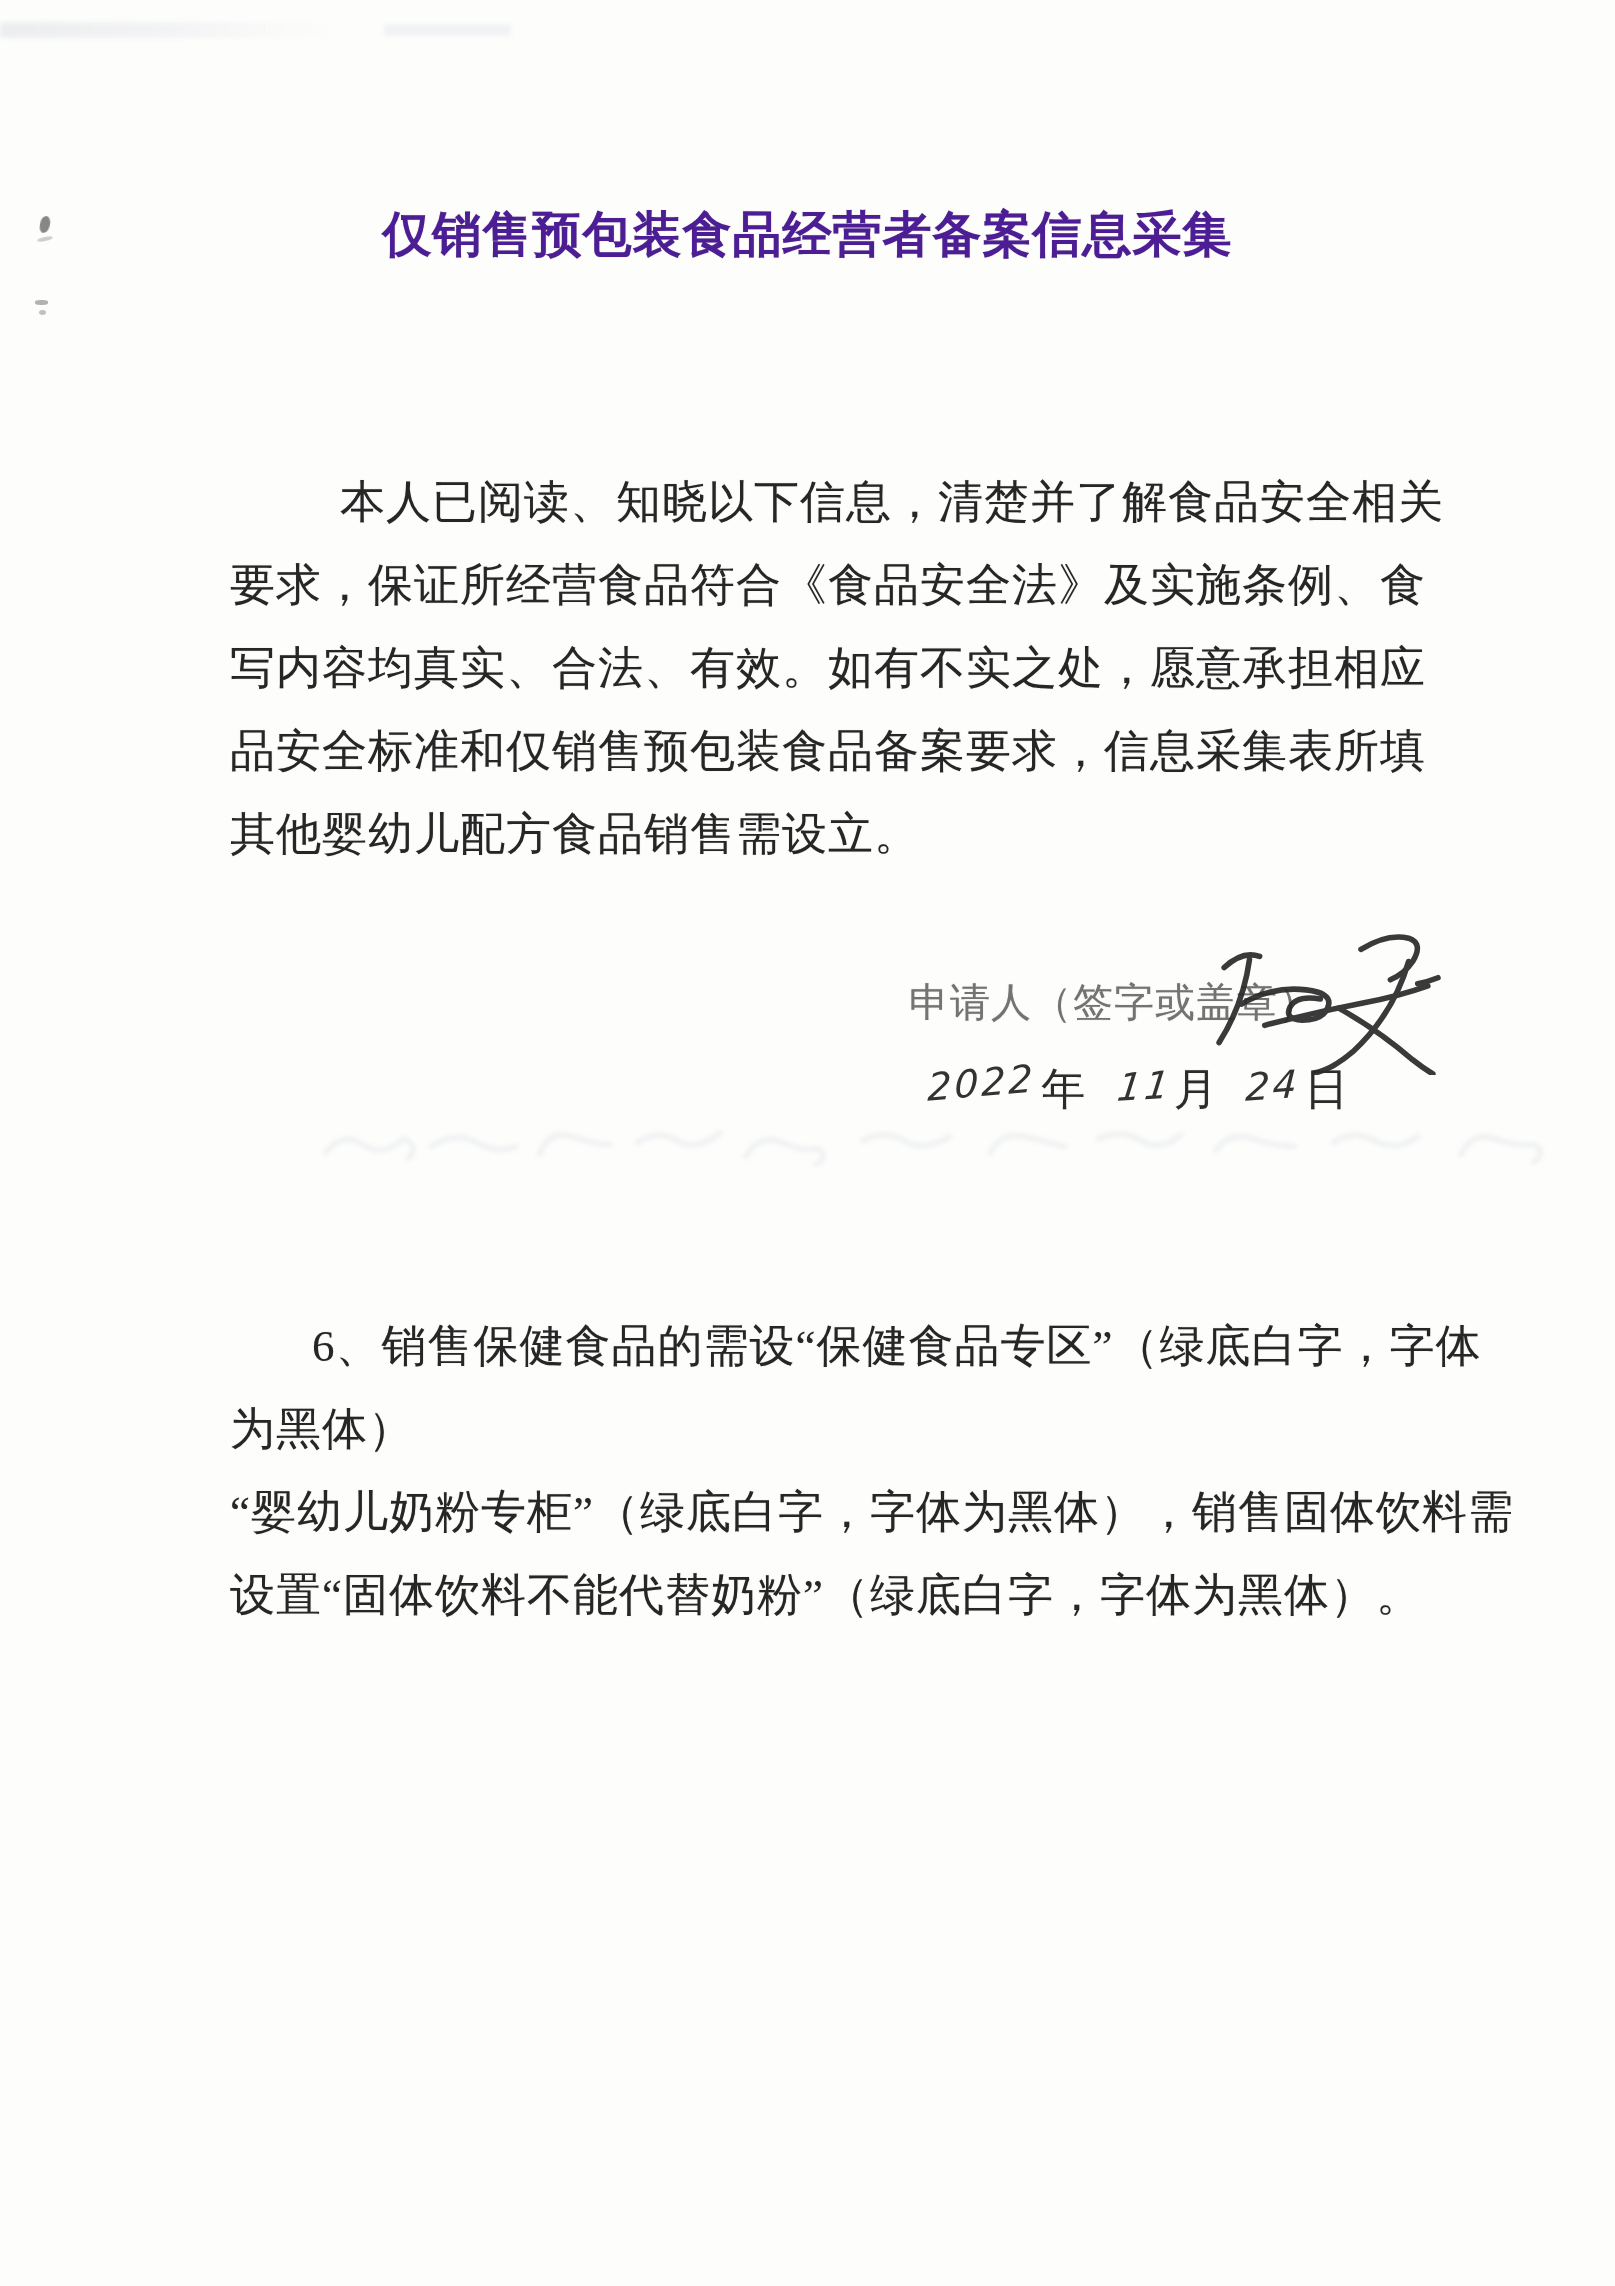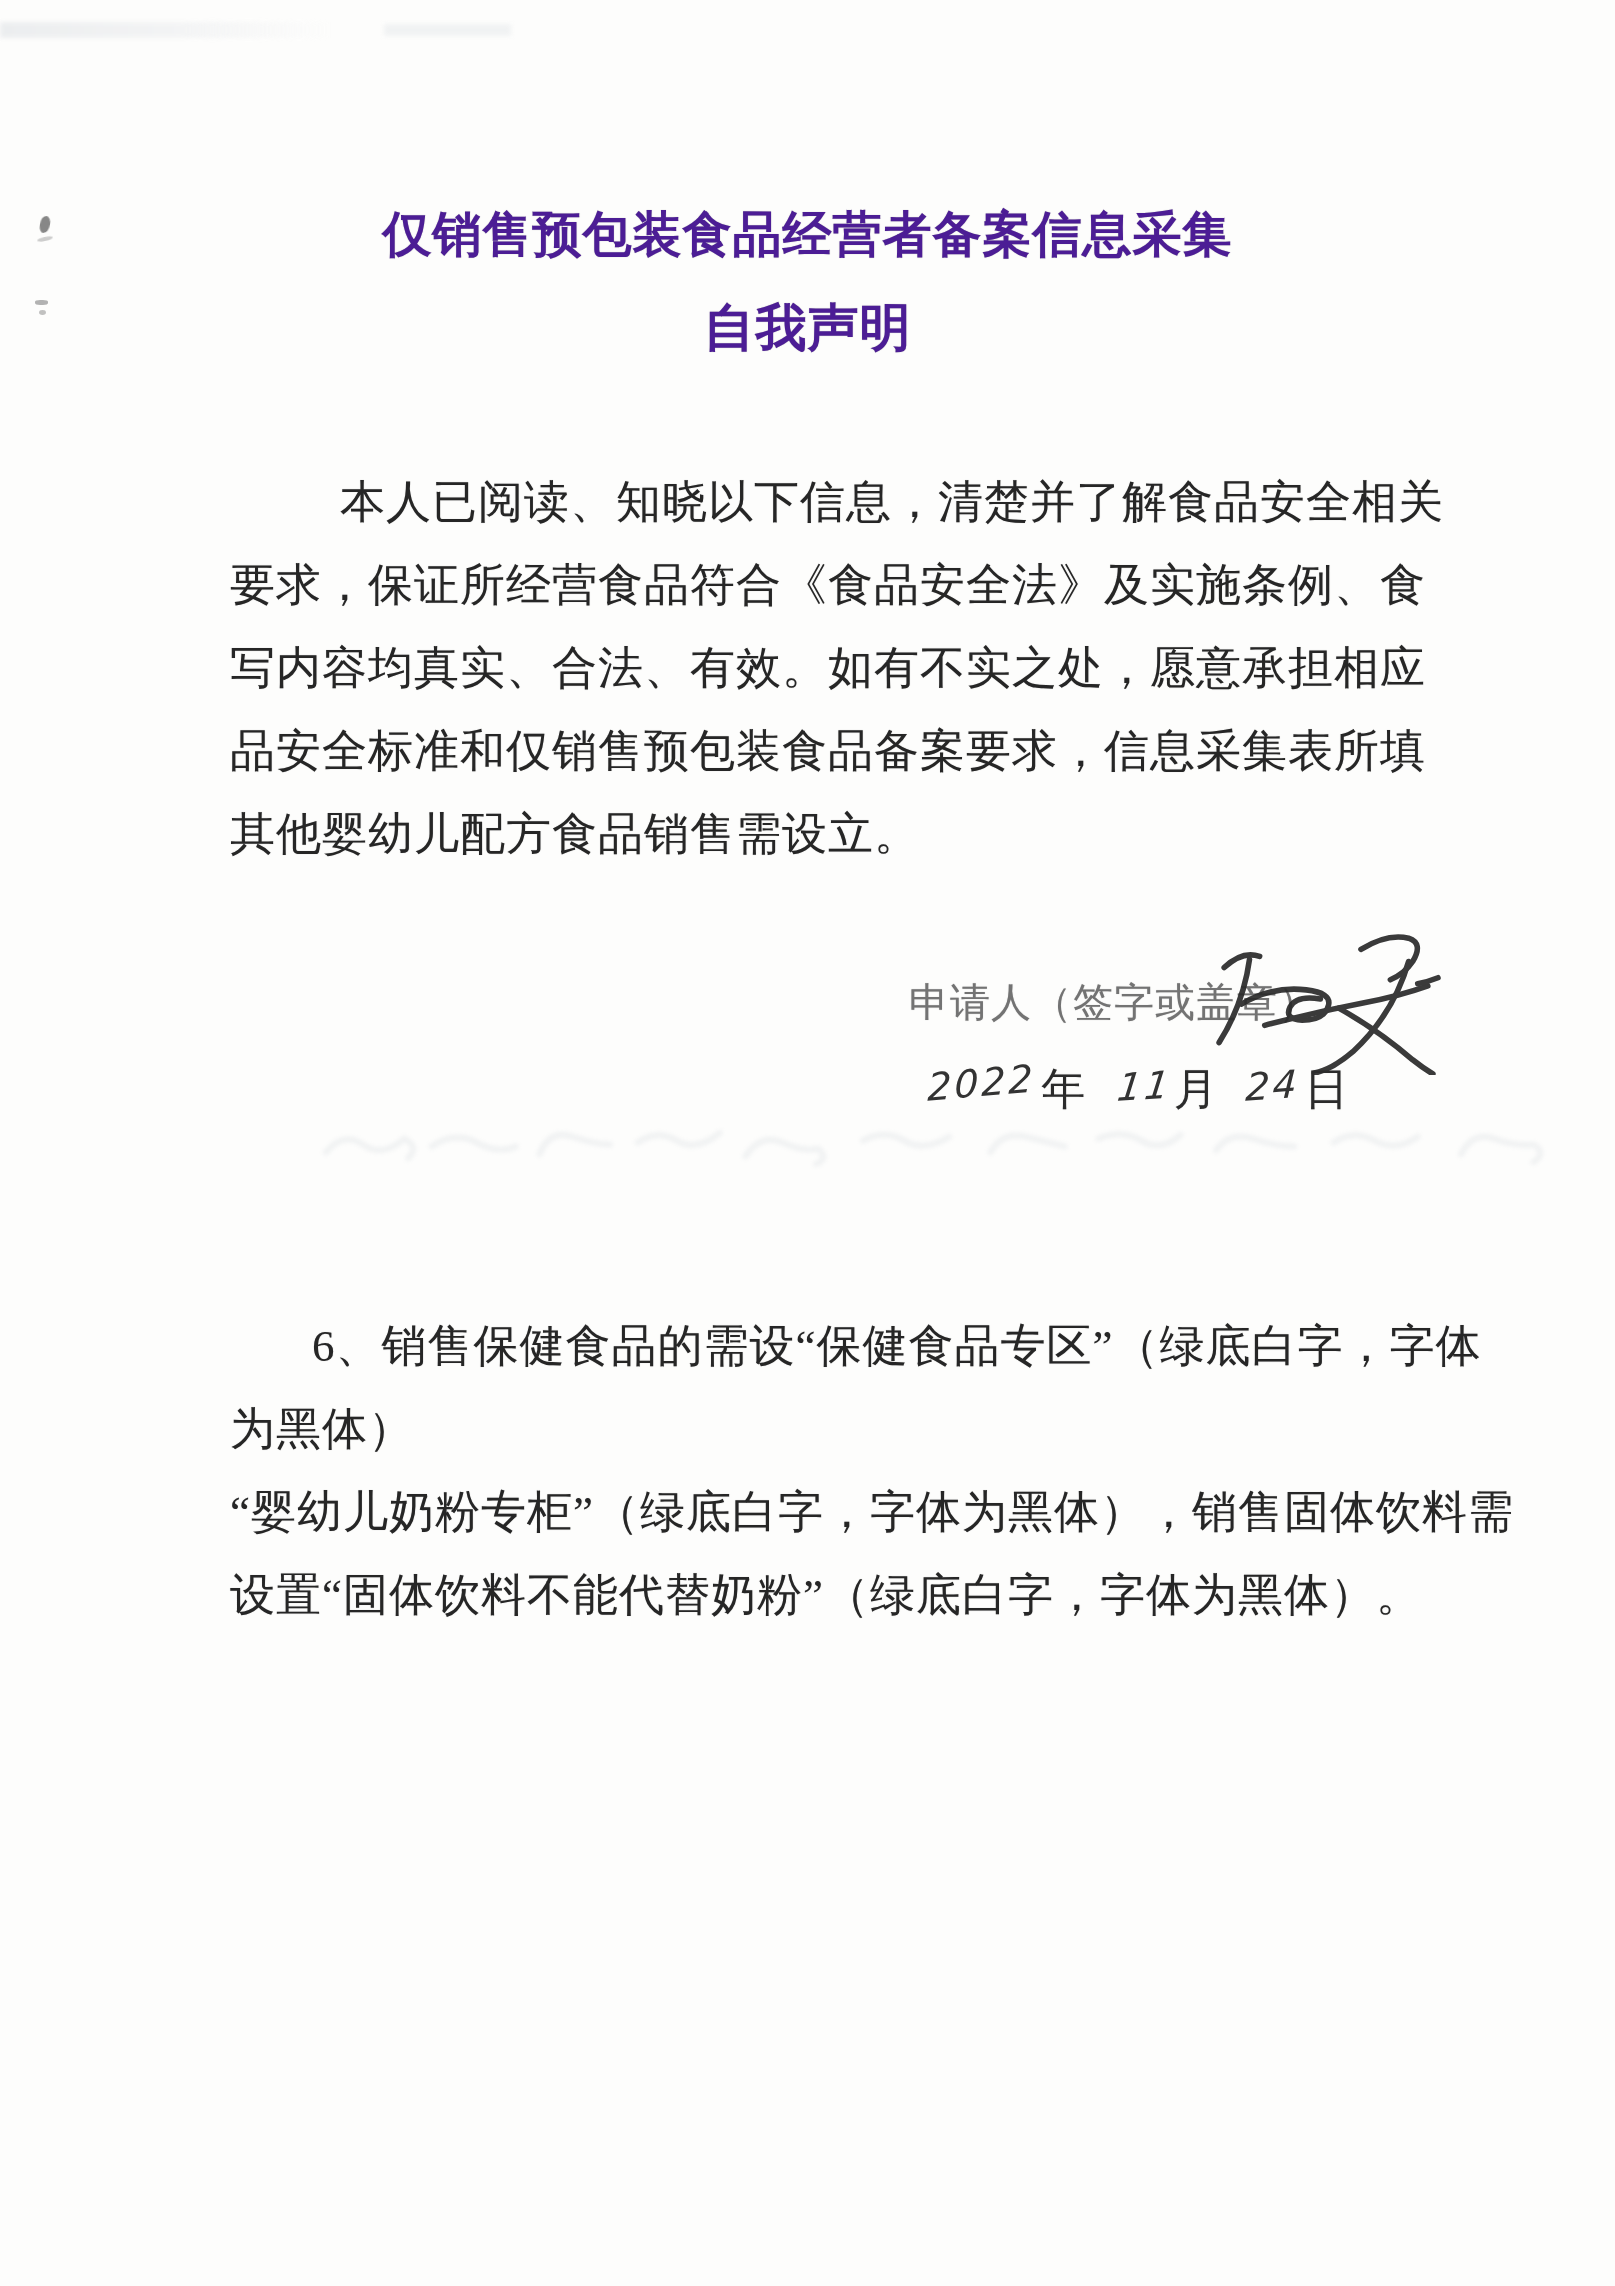--- a/index.html
+++ b/index.html
@@ -90,21 +90,20 @@
 <div id="page">
 
   <div class="artifact band-a"></div>
   <div class="artifact band-b"></div>
   <div class="artifact speck-1"></div>
   <div class="artifact speck-1b"></div>
   <div class="artifact speck-2"></div>
   <div class="artifact speck-2b"></div>
 
   <div class="doc-title l1">仅销售预包装食品经营者备案信息采集</div>
-  <div class="doc-title l2">自我声明</div>
 
   <div class="textblock para">
     <div class="tline indent-para">本人已阅读、知晓以下信息，清楚并了解食品安全相关</div>
     <div class="tline">要求，保证所经营食品符合《食品安全法》及实施条例、食</div>
     <div class="tline">写内容均真实、合法、有效。如有不实之处，愿意承担相应</div>
     <div class="tline">品安全标准和仅销售预包装食品备案要求，信息采集表所填</div>
     <div class="tline">其他婴幼儿配方食品销售需设立。</div>
   </div>
 
   <div class="sign-label">申请人（签字或盖章）</div>

